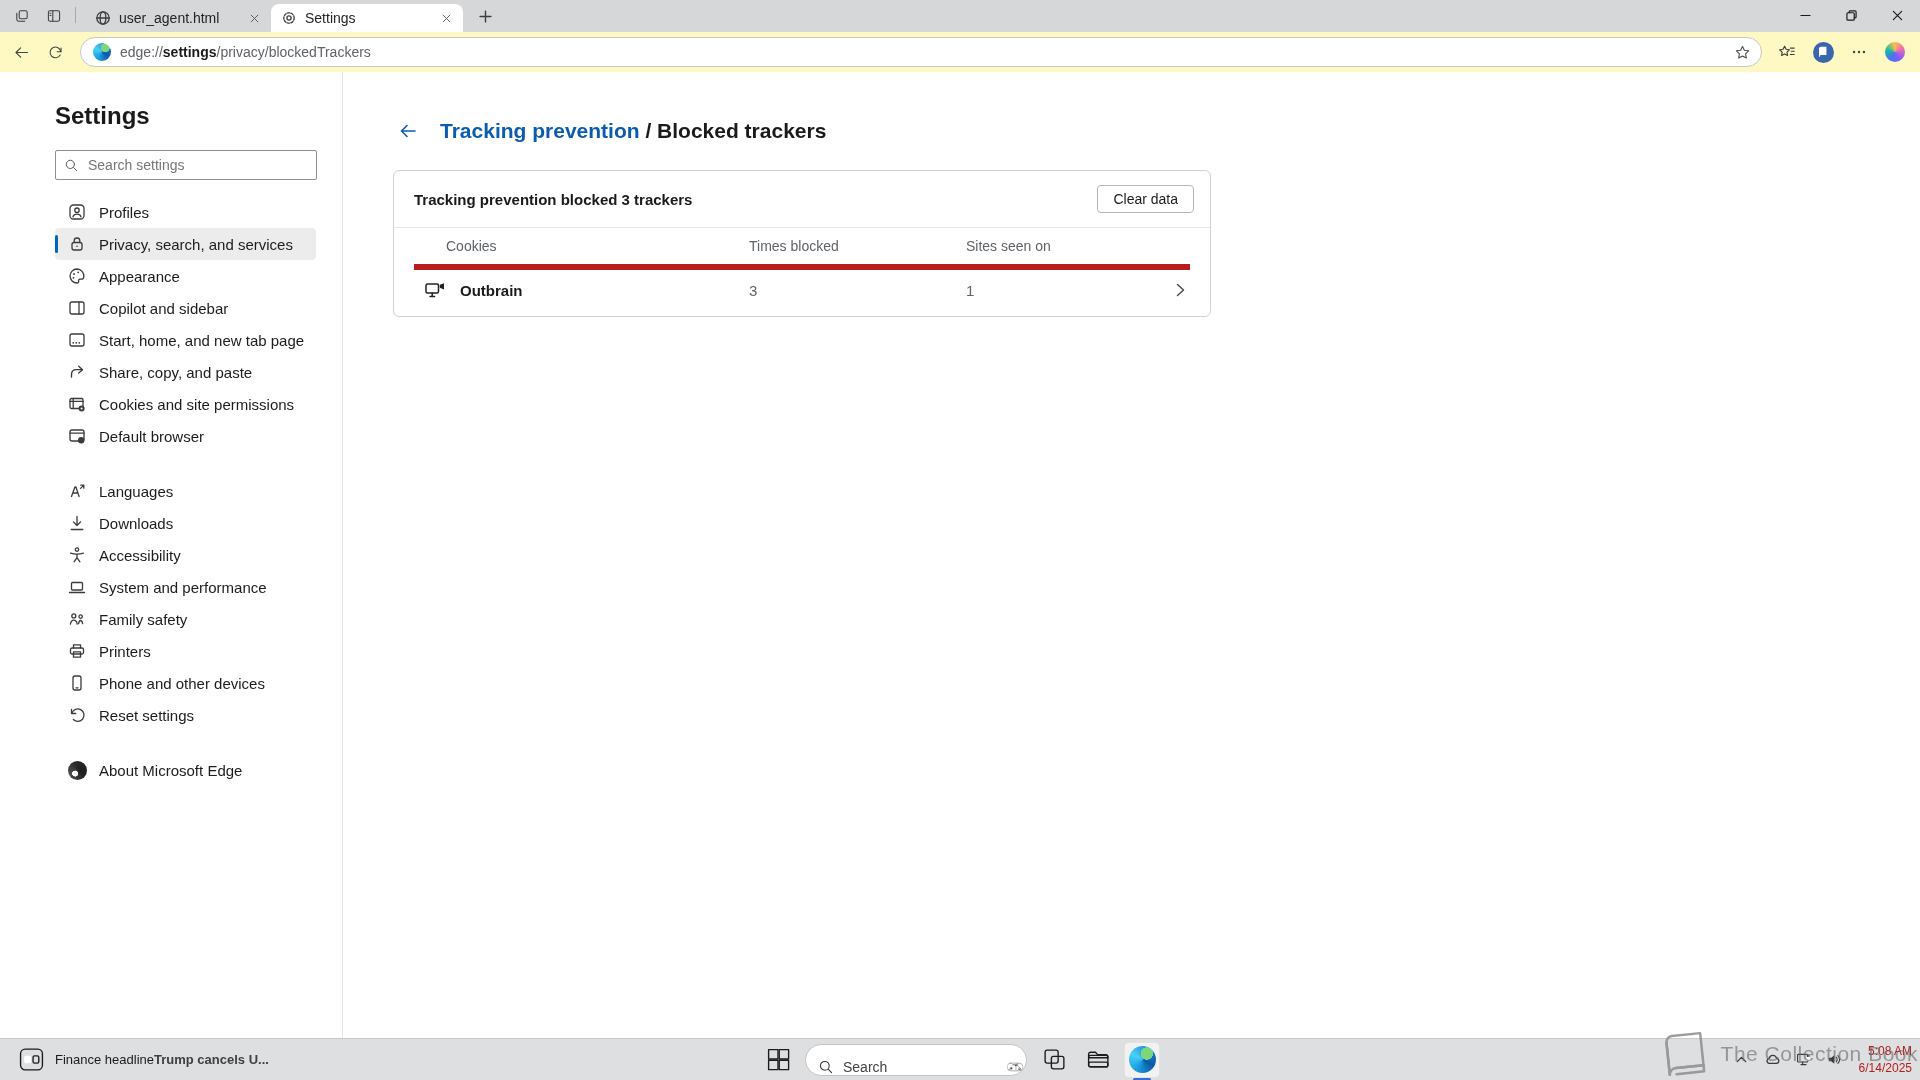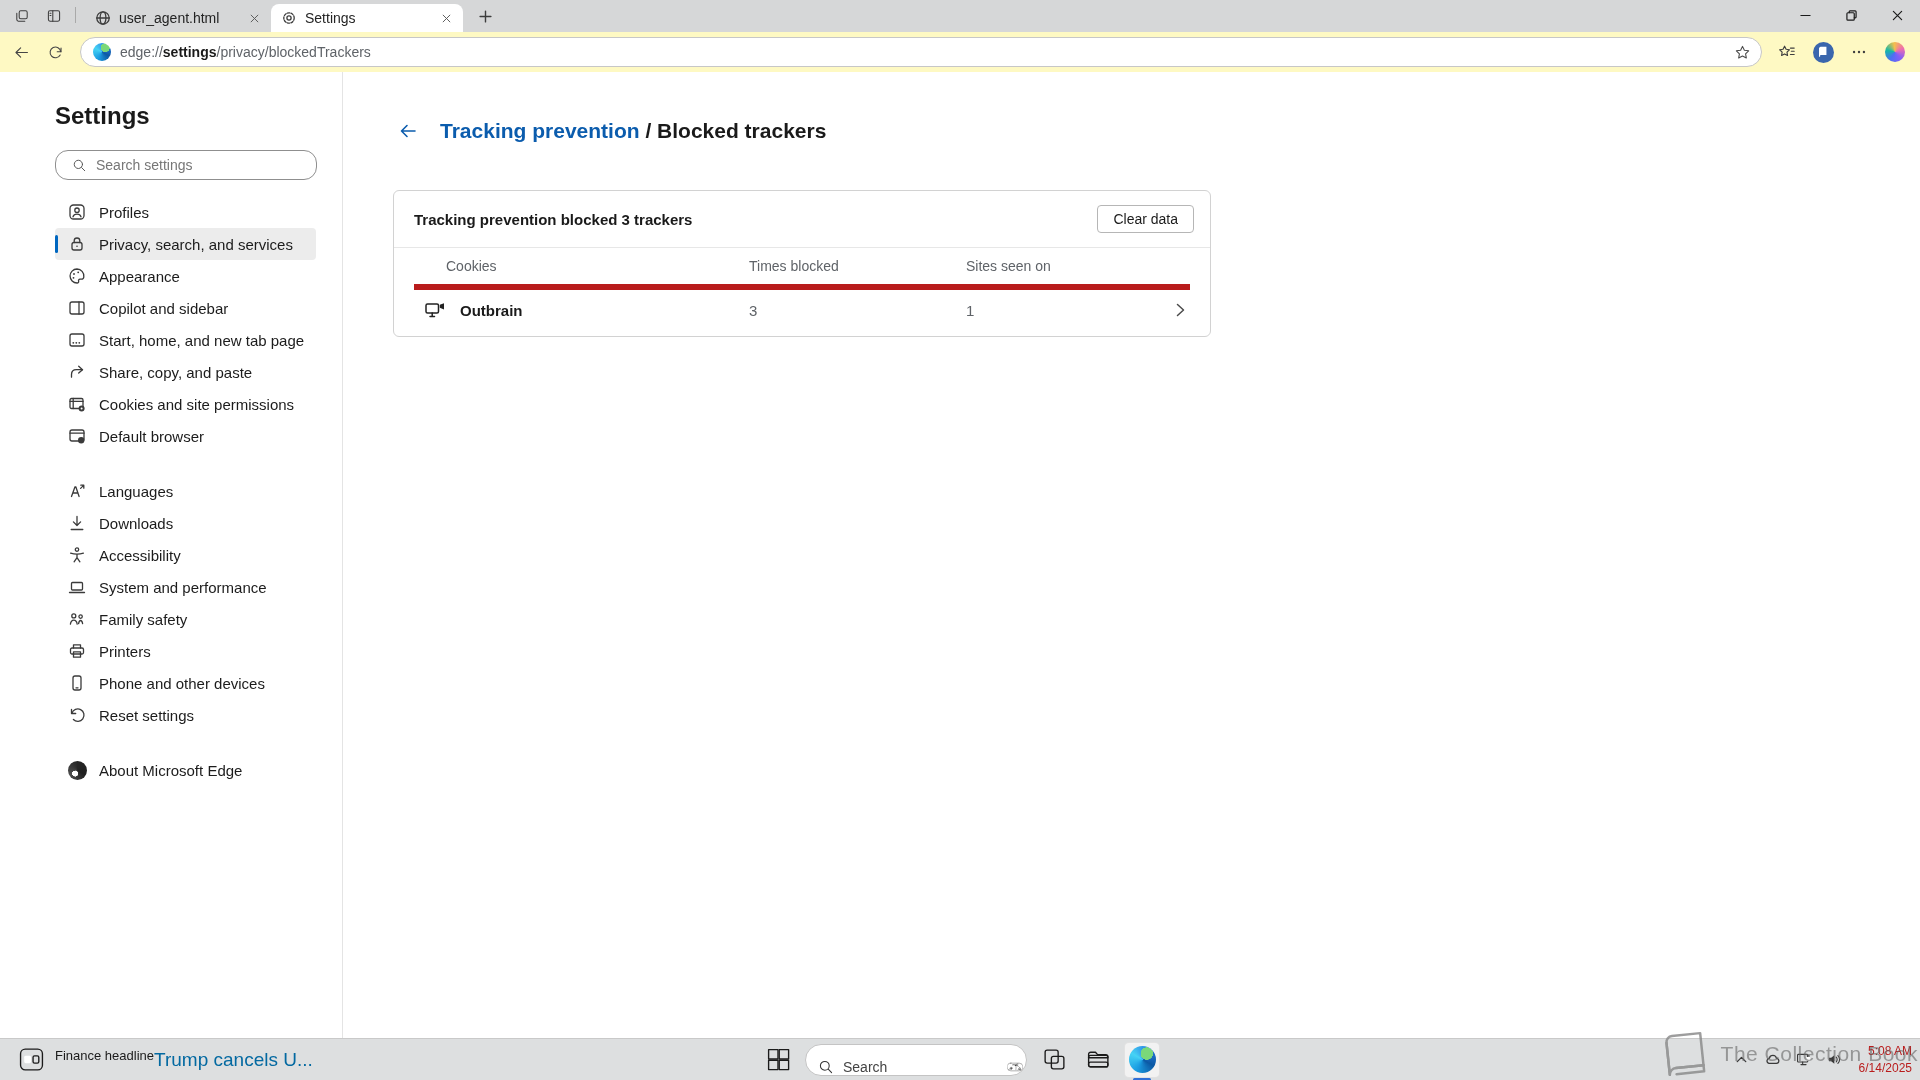--- a/index.html
+++ b/index.html
@@ -52,21 +52,21 @@
                 conic-gradient(from 120deg, #0c59a4, #1b9de2, #45d3f5, #2a7de1, #0c59a4); }
   .book-circle { width:21px; height:21px; border-radius:50%; background:#3a66ad; display:flex; align-items:center; justify-content:center; color:#fff; }
   .book-circle .icon { width:12px; height:12px; }
   .copilot-orb { width:20px; height:20px; border-radius:50%;
     background: conic-gradient(from 210deg, #4c6ef5, #15b8a6, #f5c04c, #ef6daf, #845ef7, #4c6ef5); }
 
   
   .bodyarea { flex:1 1 auto; display:flex; min-height:0; background:#fff; }
   .sidebar { width:343px; flex:0 0 auto; border-right:1px solid #e4e4e4; padding:30px 0 0 55px; }
   .settings-title { font-size:24px; font-weight:700; color:#1a1a1a; }
-  .search-box { margin-top:20px; width:262px; height:30px; border:1px solid #8f8f8f; border-radius:13px; background:#fff; display:flex; align-items:center; padding:0 16px; gap:9px; }
+  .search-box { margin-top:20px; width:262px; height:30px; border:1px solid #8f8f8f; border-radius:2px; background:#fff; display:flex; align-items:center; padding:0 8px; gap:9px; }
   .search-box .icon { width:15px; height:15px; color:#555; }
   .search-box input { border:none; outline:none; flex:1 1 auto; font-size:14px; font-family:inherit; color:#1b1b1b; background:transparent; }
   .search-box input::placeholder { color:#767676; }
   .sidenav { margin-top:16px; }
   .nav-group { margin-top:0; }
   .nav-group + .nav-group { margin-top:23px; }
   .nav-item { display:flex; align-items:center; gap:12px; height:32px; padding:0 8px 0 12px; margin-right:26px; border-radius:4px; position:relative; font-size:15px; color:#1c1c1c; cursor:pointer; }
   .nav-item .icon { width:20px; height:20px; color:#3b3b3b; }
   .nav-item.active { background:#ececec; }
   .nav-item.active::before { content:""; position:absolute; left:0; top:7px; width:3px; height:18px; background:#0067c0; border-radius:2px; }
@@ -76,42 +76,42 @@
 
   
   .content { flex:1 1 auto; padding:44px 0 16px 50px; }
   .page-head { display:flex; align-items:center; gap:17px; }
   .back-btn { width:30px; height:30px; display:flex; align-items:center; justify-content:center; color:#0b5cad; border-radius:4px; }
   .back-btn .icon { width:20px; height:20px; }
   .page-title { font-size:21px; font-weight:700; }
   .page-title .crumb-link { color:#0b5cad; cursor:pointer; }
   .page-title .crumb-sep, .page-title .crumb-cur { color:#1a1a1a; }
 
-  .card { margin-top:44px; width:818px; border:1px solid #d2d2d2; border-radius:6px; background:#fff; }
+  .card { margin-top:24px; width:818px; border:1px solid #d2d2d2; border-radius:6px; background:#fff; }
   .card-head { height:56px; display:flex; align-items:center; padding:0 16px 0 20px; }
   .card-title { font-size:15px; font-weight:700; color:#1a1a1a; }
   .card-head-spacer { flex:1 1 auto; }
   .clear-btn { font-family:inherit; font-size:14px; color:#1b1b1b; background:#fff; border:1px solid #b6b6b6; border-radius:4px; padding:5px 15px; cursor:pointer; }
   .card-div { height:1px; background:#e7e7e7; }
   .tracker-table { padding:0 20px 6px 20px; }
   .t-head { display:grid; grid-template-columns:335px 217px 1fr 24px; align-items:center; height:36px; font-size:14px; color:#5f6368; }
   .t-head .th-tracker { padding-left:32px; }
   .t-row { display:grid; grid-template-columns:335px 217px 1fr 24px; align-items:center; height:46px; border-top:6px solid #b91c1c; }
   .t-cell-name { display:flex; align-items:center; gap:14px; padding-left:10px; font-size:15px; font-weight:700; color:#1a1a1a; }
   .t-cell-name .icon { width:22px; height:20px; color:#222; }
   .t-val { font-size:15px; color:#5f6368; }
   .row-chevron { width:20px; height:20px; color:#4a4a4a; justify-self:end; cursor:pointer; }
 
   
   .taskbar { height:42px; flex:0 0 auto; background:#dddfe0; border-top:1px solid #c9c9c9; position:relative; display:flex; align-items:center; justify-content:center; }
   .tb-widget { position:absolute; left:12px; top:0; height:100%; display:flex; align-items:center; gap:10px; padding:0 6px; cursor:pointer; }
   .widget-icon { width:27px; height:25px; }
   .widget-lines { display:flex; flex-direction:row; line-height:1.22; }
   .widget-title { font-size:13px; color:#1b1b1b; }
-  .widget-sub { font-size:19px; color:#0369a1; }
+  .widget-sub { font-size:13px; color:#404040;font-weight:bold; }
   .task-center { display:flex; align-items:center; gap:10px; }
   .task-btn { width:34px; height:34px; display:flex; align-items:center; justify-content:center; border-radius:4px; cursor:pointer; }
   .task-btn .icon { width:25px; height:25px; }
   .start-icon { width:25px; height:25px; }
   .task-search { width:222px; height:32px; background:#fff; border:1px solid #c4c4c4; border-radius:16px; display:flex; align-items:flex-end; padding:0 3px 0 12px; gap:9px; cursor:pointer; }
   .task-search .icon { width:16px; height:16px; color:#333; }
   .task-search-label { flex:1 1 auto; font-size:14px; color:#444; }
   .search-img { width:54px; height:26px; border-radius:13px; overflow:hidden; flex:0 0 auto; }
   .task-btn.app-active { background:#f2f2f2; position:relative; box-shadow:0 0 0 1px #e2e2e2; }
   .task-btn.app-active::after { content:""; position:absolute; bottom:-4px; left:8px; width:18px; height:3px; border-radius:2px; background:#2f6fd6; }

